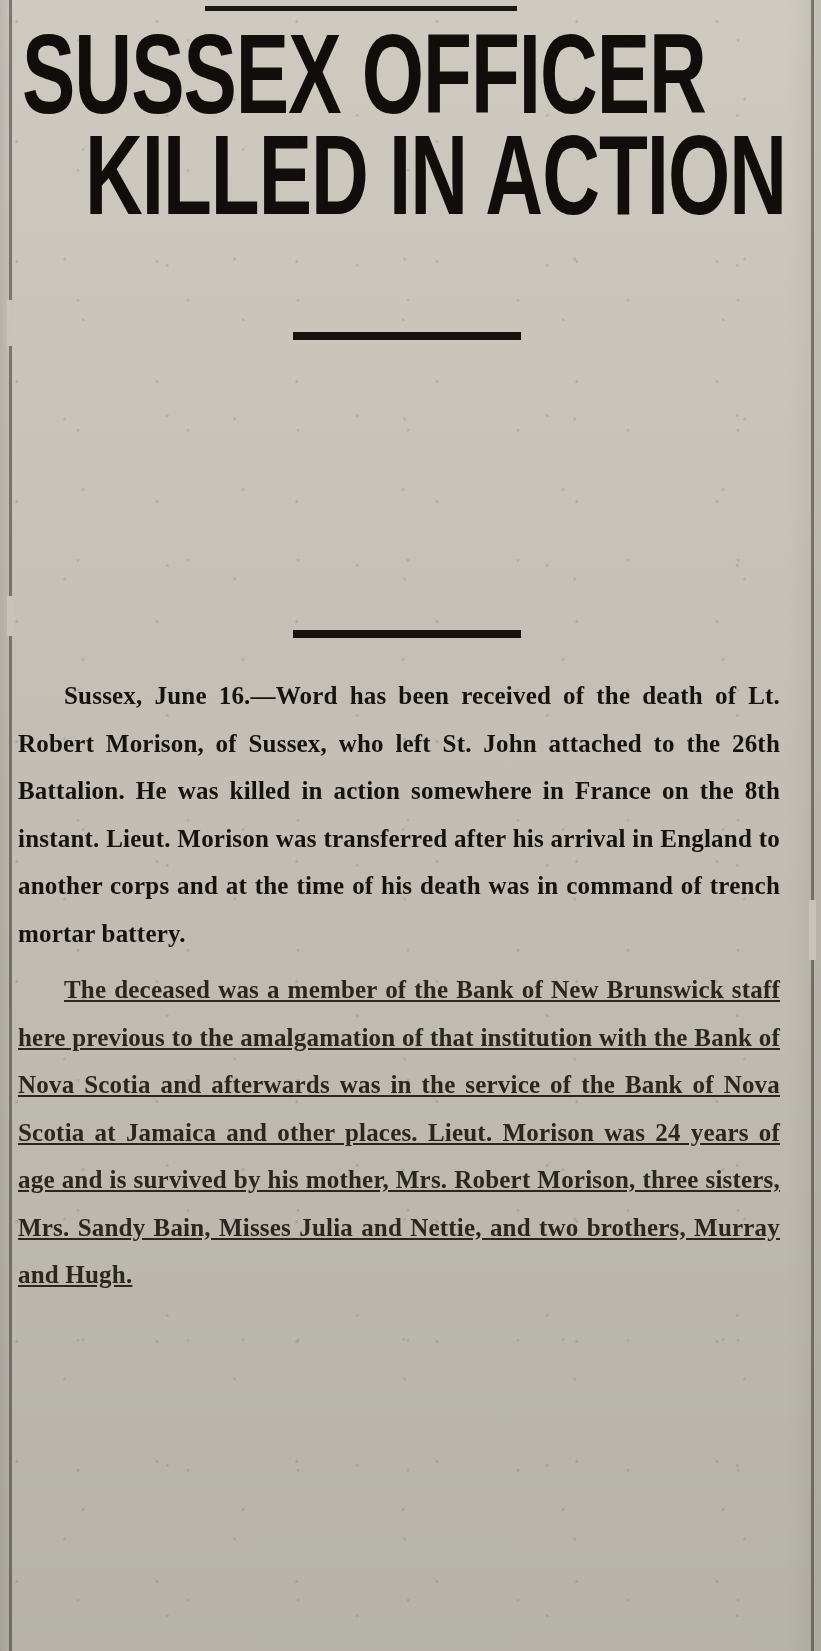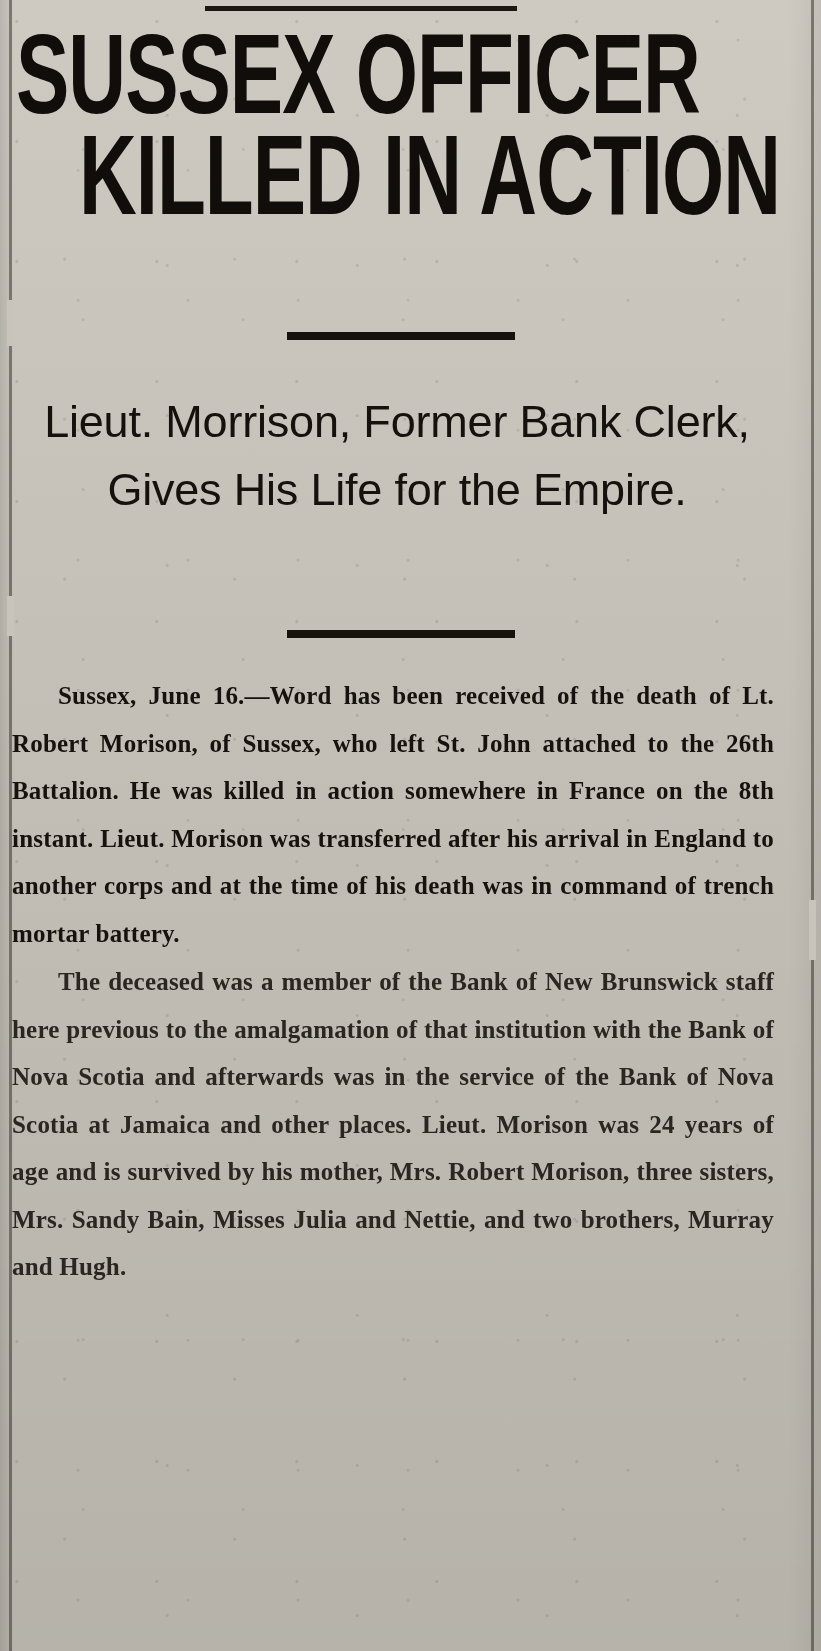--- a/index.html
+++ b/index.html
@@ -47,21 +47,21 @@
     position: absolute;
     left: 205px;
     top: 6px;
     width: 312px;
     height: 5px;
     background: #1b1814;
   }
 
   #content {
     position: absolute;
-    left: 12px;
+    left: 18px;
     top: 0;
     width: 782px;
     height: 100%;
   }
 
   .headline {
     font-family: "Liberation Sans", sans-serif;
     font-weight: bold;
     color: #100d0a;
     line-height: 0.92;
@@ -132,21 +132,22 @@
     font-size: 25px;
     line-height: 47.5px;
     color: #16130e;
     text-align: justify;
     letter-spacing: 0.2px;
   }
   #body-text p {
     margin: 0;
   }
   #body-text p + p {
-    margin-top: 1px;
+    margin-top: 9px;
+    text-decoration: underline;
   }
   .indent {
     display: inline-block;
     width: 46px;
   }
   .fade-1 { color: #2a2620; }
 
   
   #speckle {
     position: absolute;
@@ -179,21 +180,20 @@
   <div id="top-rule"></div>
 
   <div id="content">
 
     <div class="headline" id="headline-line1">SUSSEX OFFICER</div>
 
     <div class="headline" id="headline-line2">KILLED IN ACTION</div>
 
     <div id="divider-1"></div>
 
-    <div id="subhead">Lieut. Morrison, Former Bank Clerk, Gives His Life for the Empire.</div>
 
     <div id="divider-2"></div>
 
     <div id="body-text">
       <p>
         <span class="indent"></span><span>Sussex, June 16.—</span><span>Word has been received of the death of Lt. Robert Morison, of Sussex, who left St. John attached to the 26th Battalion. He was killed in action somewhere in France on the 8th instant. Lieut. Morison was transferred after his arrival in England to another corps and at the time of his death was in command of trench mortar battery.</span>
       </p>
       <p class="fade-1">
         <span class="indent"></span><span>The deceased was a member of the Bank of New Brunswick staff here previous to the amalgamation of that institution with the Bank of Nova Scotia and afterwards was in the service of the Bank of Nova Scotia at Jamaica and other places. Lieut. Morison was 24 years of age and is survived by his mother, Mrs. Robert Morison, three sisters, Mrs. Sandy Bain, Misses Julia and Nettie, and two brothers, Murray and Hugh.</span>
       </p>

